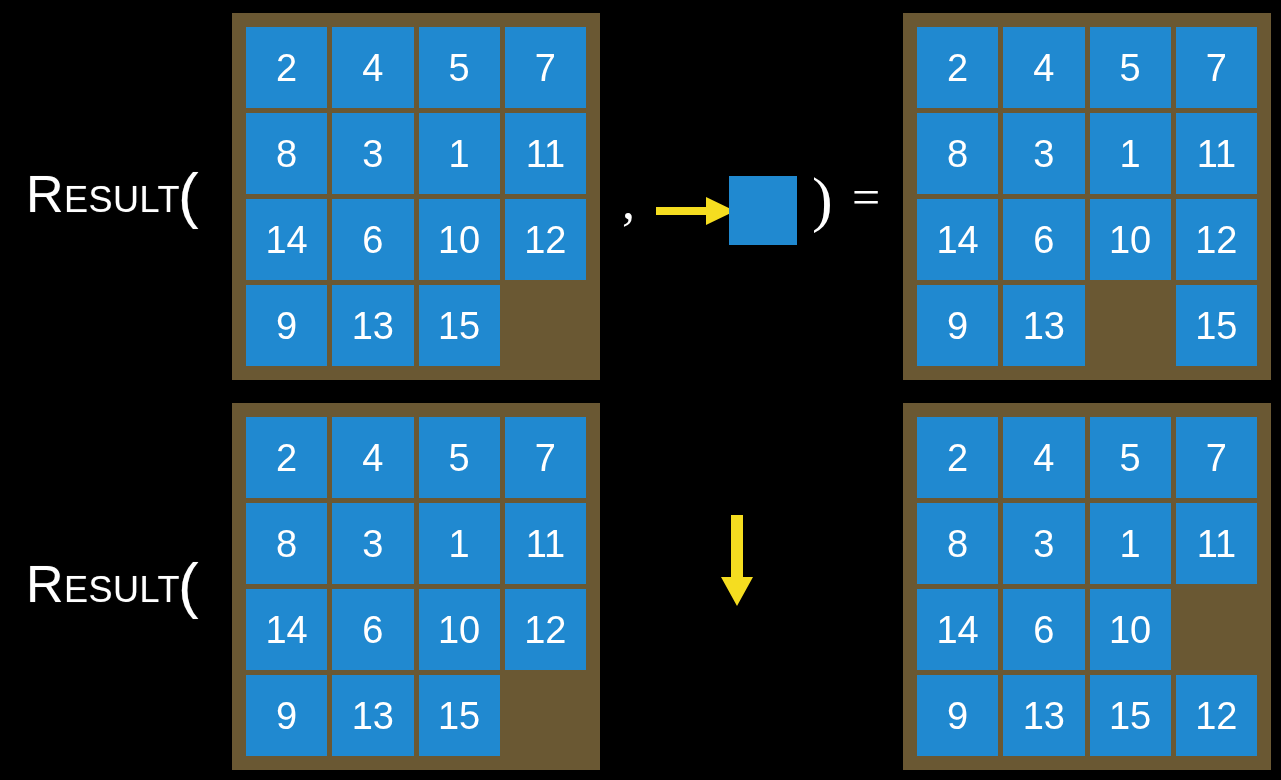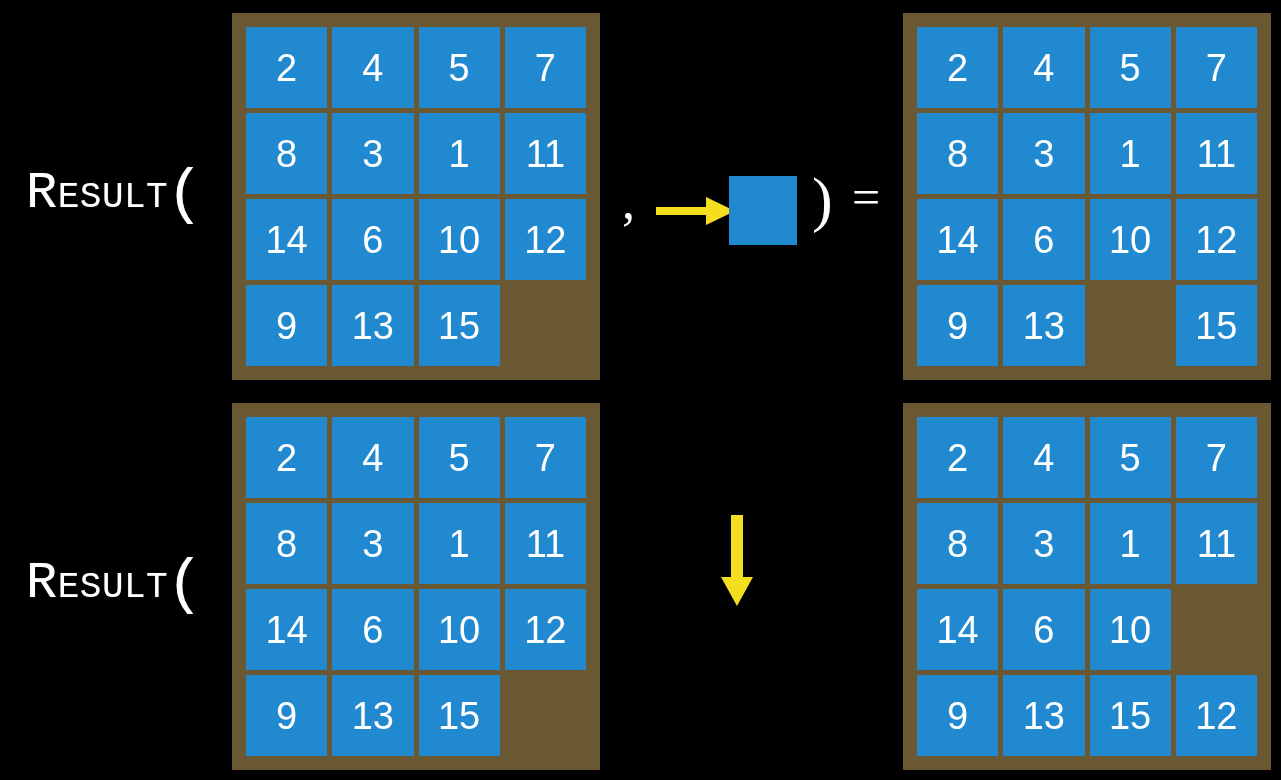--- a/index.html
+++ b/index.html
@@ -33,21 +33,21 @@
   .eq-row.row-1 { top: 0px; }
   .eq-row.row-2 { top: 390px; }
 
   
   .result-label {
     position: absolute;
     left: 26px;
     top: 50%;
     transform: translateY(-50%);
     color: #ffffff;
-    font-family: Liberation Mono, monospace;
+    font-family: Liberation Sans, sans-serif;
     font-variant: small-caps;
     font-size: 52px;
     line-height: 1;
     letter-spacing: 0.5px;
     white-space: nowrap;
     text-shadow: 0 0 1px rgba(255,255,255,0.35);
   }
   .result-label .paren-open {
     font-variant: normal;
     font-size: 62px;

